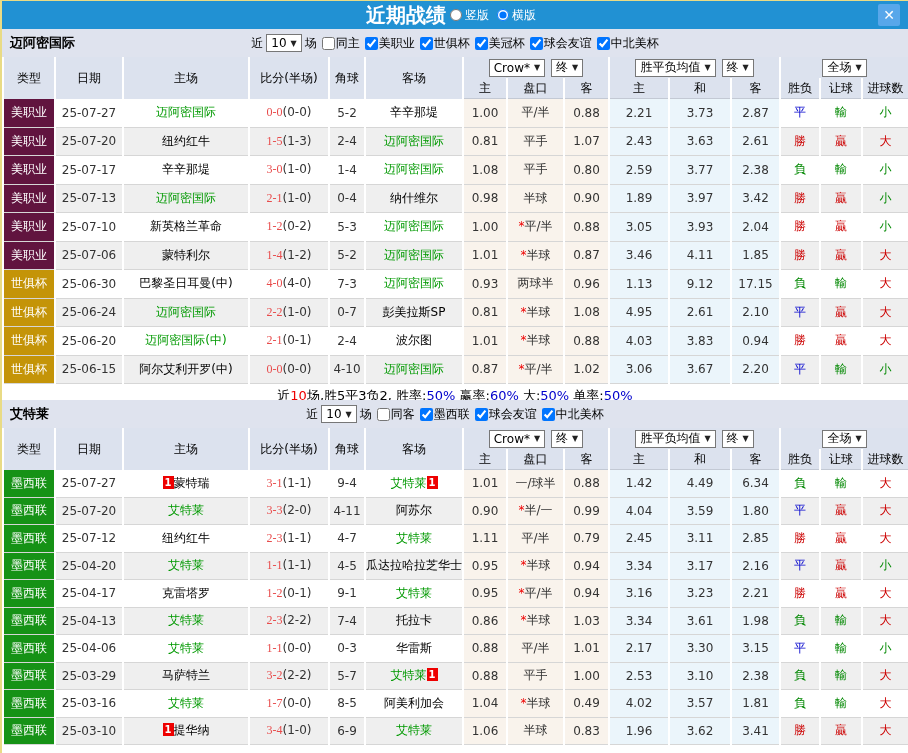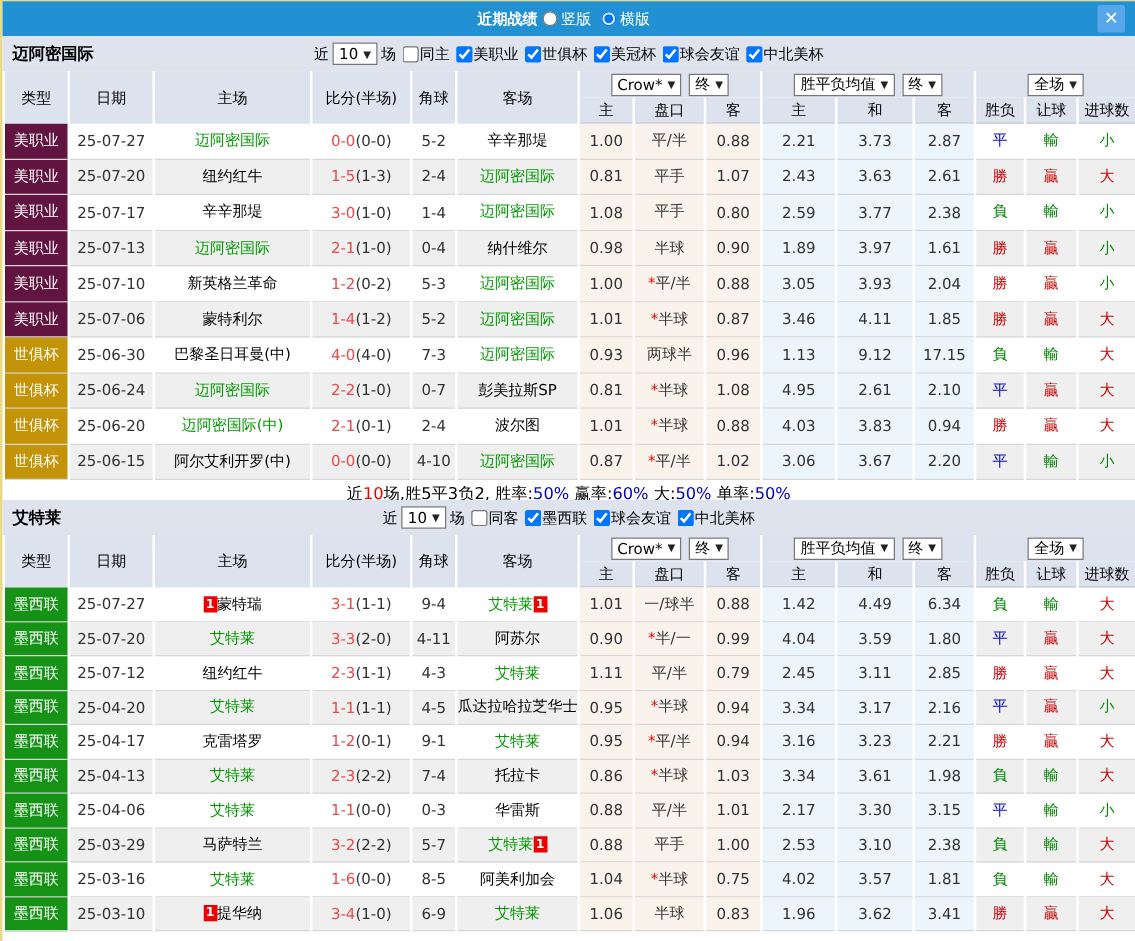--- a/index.html
+++ b/index.html
@@ -8,21 +8,21 @@
     font-family: "DejaVu Sans", "Liberation Sans", sans-serif;
     font-size: 12px; color:#000; background:#fff;
   }
   .modal { width:908px; height:753px; border-left:2px solid #e9db85; border-top:1px solid #e9db85; }
 
   
   .titlebar{
     height:28px; background:#2191d3; position:relative;
     display:flex; align-items:center; justify-content:center; color:#fff;
   }
-  .tb-title{ font-weight:bold; font-size:12px; }
+  .tb-title{ font-weight:bold; font-size:20px; }
   .tb-opts{ display:inline-flex; align-items:center; margin-left:4px; }
   .tb-radio{ display:inline-flex; align-items:center; margin-right:8px; font-size:12px; color:#fff; cursor:pointer;}
   .tb-radio input{ margin:0 3px 0 0; width:12px; height:12px; }
   .closebtn{
     position:absolute; right:8px; top:3px; width:22px; height:22px; background:#58a7ea;
     color:#fff; font-weight:bold; font-size:14px; line-height:22px; text-align:center;
     border-radius:2px; cursor:pointer;
   }
 
   
@@ -49,21 +49,21 @@
   .selwrap{ display:flex; justify-content:center; gap:6px; }
   td{ text-align:center; padding:0; overflow:hidden; white-space:nowrap; border-bottom:1px solid #d6d6d6; }
   .tbl1 tbody tr{ height:28.5px; }
   .tbl2 tbody tr{ height:27.5px; }
   td.td-type{ color:#fff; }
   tbody tr:nth-child(even) td.stripe{ background:#efefef; }
   td.td-odds{ background:#f9f3ec; color:#333; }
   td.td-mean{ background:#ebf5fb; color:#333; }
   td.td-date, td.td-corner{ color:#333; }
   .focus{ color:#090; }
-  .score-main{ color:#e84b4b; }
+  .score-main{ color:#e84b4b;font-family:Liberation Serif, serif; }
   .score-half{ color:#333; }
   .star{ color:#e00; }
   .c-r{ color:#c00; } .c-b{ color:#00c; } .c-g{ color:#080; }
   .badge{
     display:inline-block; background:#e00; color:#fff; width:11px; height:13px;
     line-height:13px; font-size:10px; font-weight:bold; vertical-align:1px;
   }
 
   
   .summary{ height:16px; line-height:24px; text-align:center; font-size:13px; }
@@ -253,21 +253,21 @@
           <td class="td-date stripe">25-07-13</td>
           <td class="td-team stripe focus">迈阿密国际</td>
           <td class="td-score stripe"><span class="score-main">2-1</span><span class="score-half">(1-0)</span></td>
           <td class="td-corner stripe">0-4</td>
           <td class="td-team stripe">纳什维尔</td>
           <td class="td-odds">0.98</td>
           <td class="td-odds">半球</td>
           <td class="td-odds">0.90</td>
           <td class="td-mean">1.89</td>
           <td class="td-mean">3.97</td>
-          <td class="td-mean">1.61</td>
+          <td class="td-mean">3.42</td>
           <td class="td-res stripe c-r">勝</td>
           <td class="td-res stripe c-r">贏</td>
           <td class="td-res stripe c-g">小</td>
         </tr>
         <tr>
           <td class="td-type" style="background: rgb(97, 20, 63);">美职业</td>
           <td class="td-date stripe">25-07-10</td>
           <td class="td-team stripe">新英格兰革命</td>
           <td class="td-score stripe"><span class="score-main">1-2</span><span class="score-half">(0-2)</span></td>
           <td class="td-corner stripe">5-3</td>
@@ -504,21 +504,21 @@
           <td class="td-mean">1.80</td>
           <td class="td-res stripe c-b">平</td>
           <td class="td-res stripe c-r">贏</td>
           <td class="td-res stripe c-r">大</td>
         </tr>
         <tr>
           <td class="td-type" style="background: rgb(22, 146, 22);">墨西联</td>
           <td class="td-date stripe">25-07-12</td>
           <td class="td-team stripe">纽约红牛</td>
           <td class="td-score stripe"><span class="score-main">2-3</span><span class="score-half">(1-1)</span></td>
-          <td class="td-corner stripe">4-3</td>
+          <td class="td-corner stripe">4-7</td>
           <td class="td-team stripe focus">艾特莱</td>
           <td class="td-odds">1.11</td>
           <td class="td-odds">平/半</td>
           <td class="td-odds">0.79</td>
           <td class="td-mean">2.45</td>
           <td class="td-mean">3.11</td>
           <td class="td-mean">2.85</td>
           <td class="td-res stripe c-r">勝</td>
           <td class="td-res stripe c-r">贏</td>
           <td class="td-res stripe c-r">大</td>
@@ -605,26 +605,26 @@
           <td class="td-mean">3.10</td>
           <td class="td-mean">2.38</td>
           <td class="td-res stripe c-g">負</td>
           <td class="td-res stripe c-g">輸</td>
           <td class="td-res stripe c-r">大</td>
         </tr>
         <tr>
           <td class="td-type" style="background: rgb(22, 146, 22);">墨西联</td>
           <td class="td-date stripe">25-03-16</td>
           <td class="td-team stripe focus">艾特莱</td>
-          <td class="td-score stripe"><span class="score-main">1-6</span><span class="score-half">(0-0)</span></td>
+          <td class="td-score stripe"><span class="score-main">1-7</span><span class="score-half">(0-0)</span></td>
           <td class="td-corner stripe">8-5</td>
           <td class="td-team stripe">阿美利加会</td>
           <td class="td-odds">1.04</td>
           <td class="td-odds"><span class="star">*</span>半球</td>
-          <td class="td-odds">0.75</td>
+          <td class="td-odds">0.49</td>
           <td class="td-mean">4.02</td>
           <td class="td-mean">3.57</td>
           <td class="td-mean">1.81</td>
           <td class="td-res stripe c-g">負</td>
           <td class="td-res stripe c-g">輸</td>
           <td class="td-res stripe c-r">大</td>
         </tr>
         <tr>
           <td class="td-type" style="background: rgb(22, 146, 22);">墨西联</td>
           <td class="td-date stripe">25-03-10</td>

